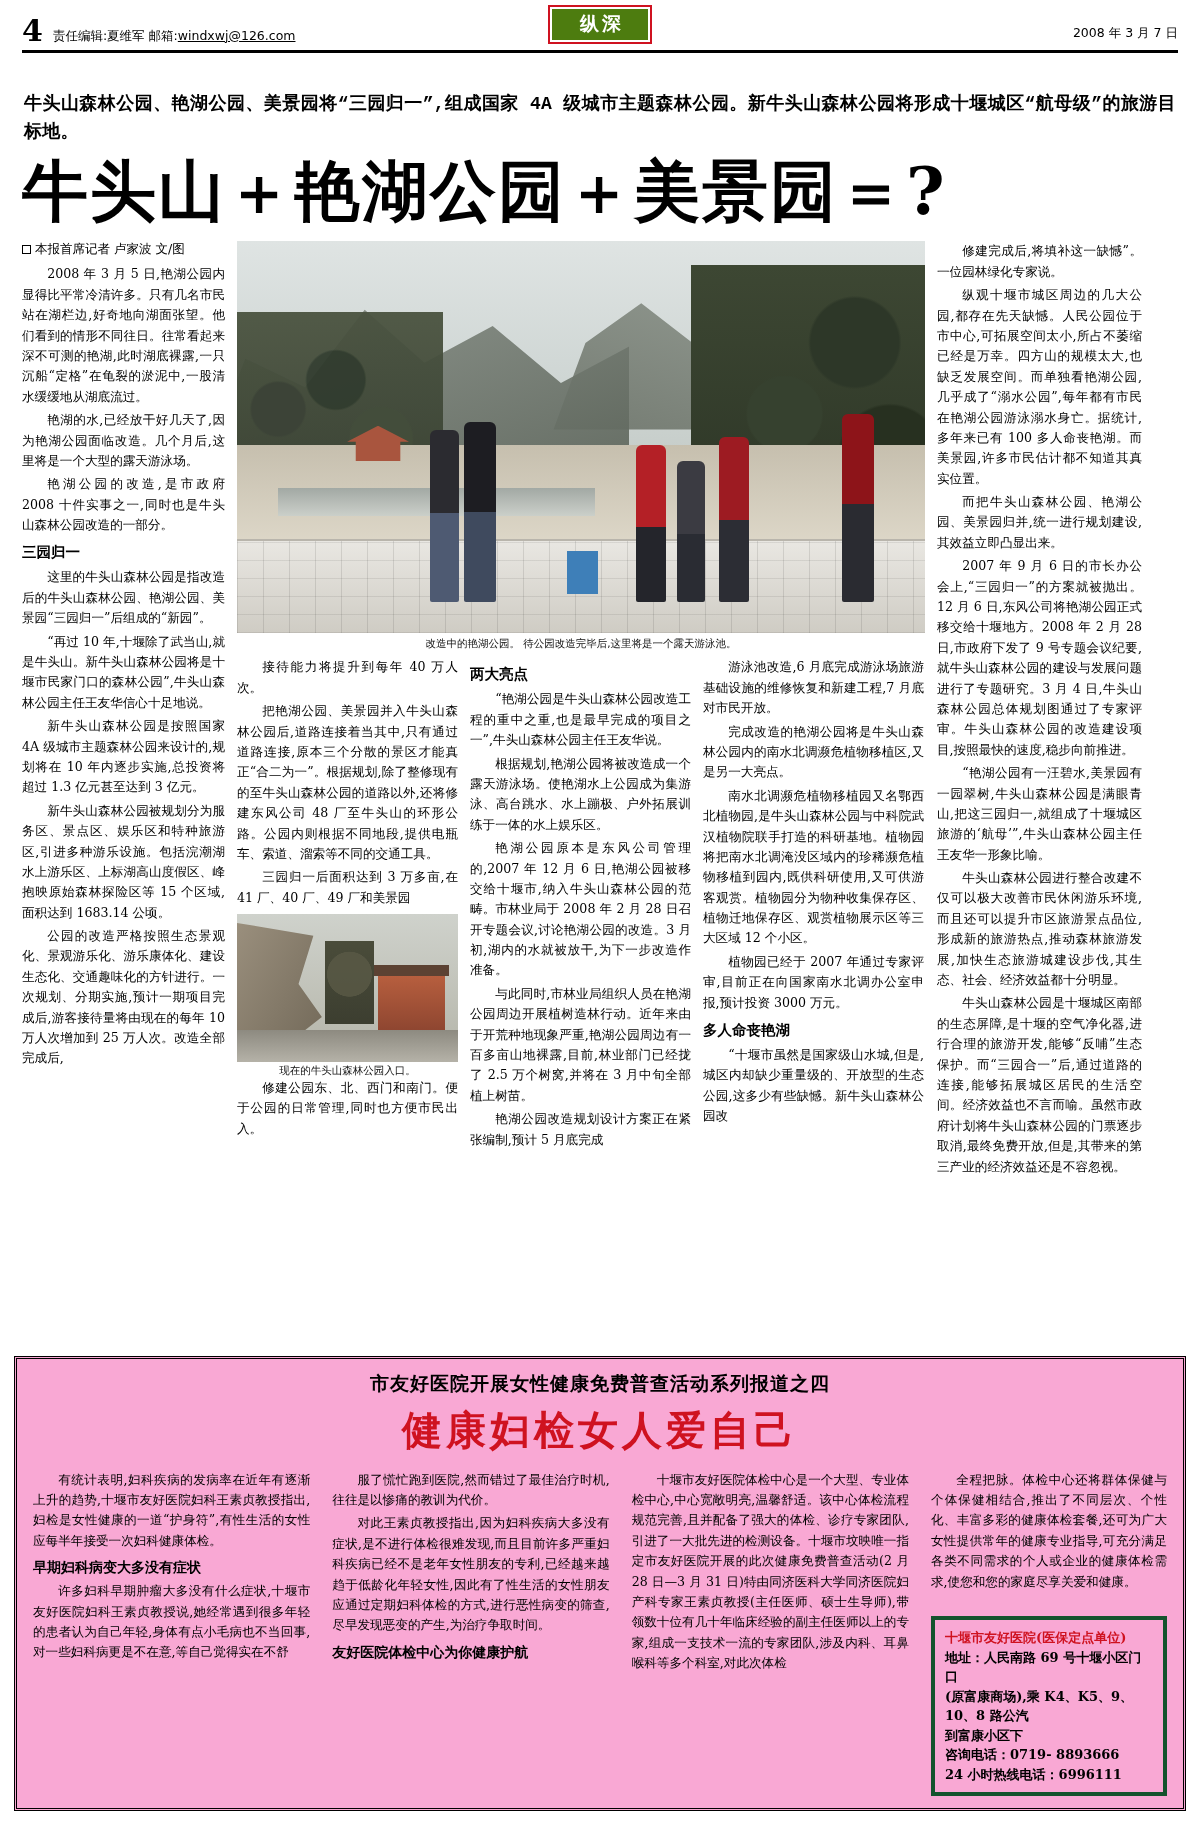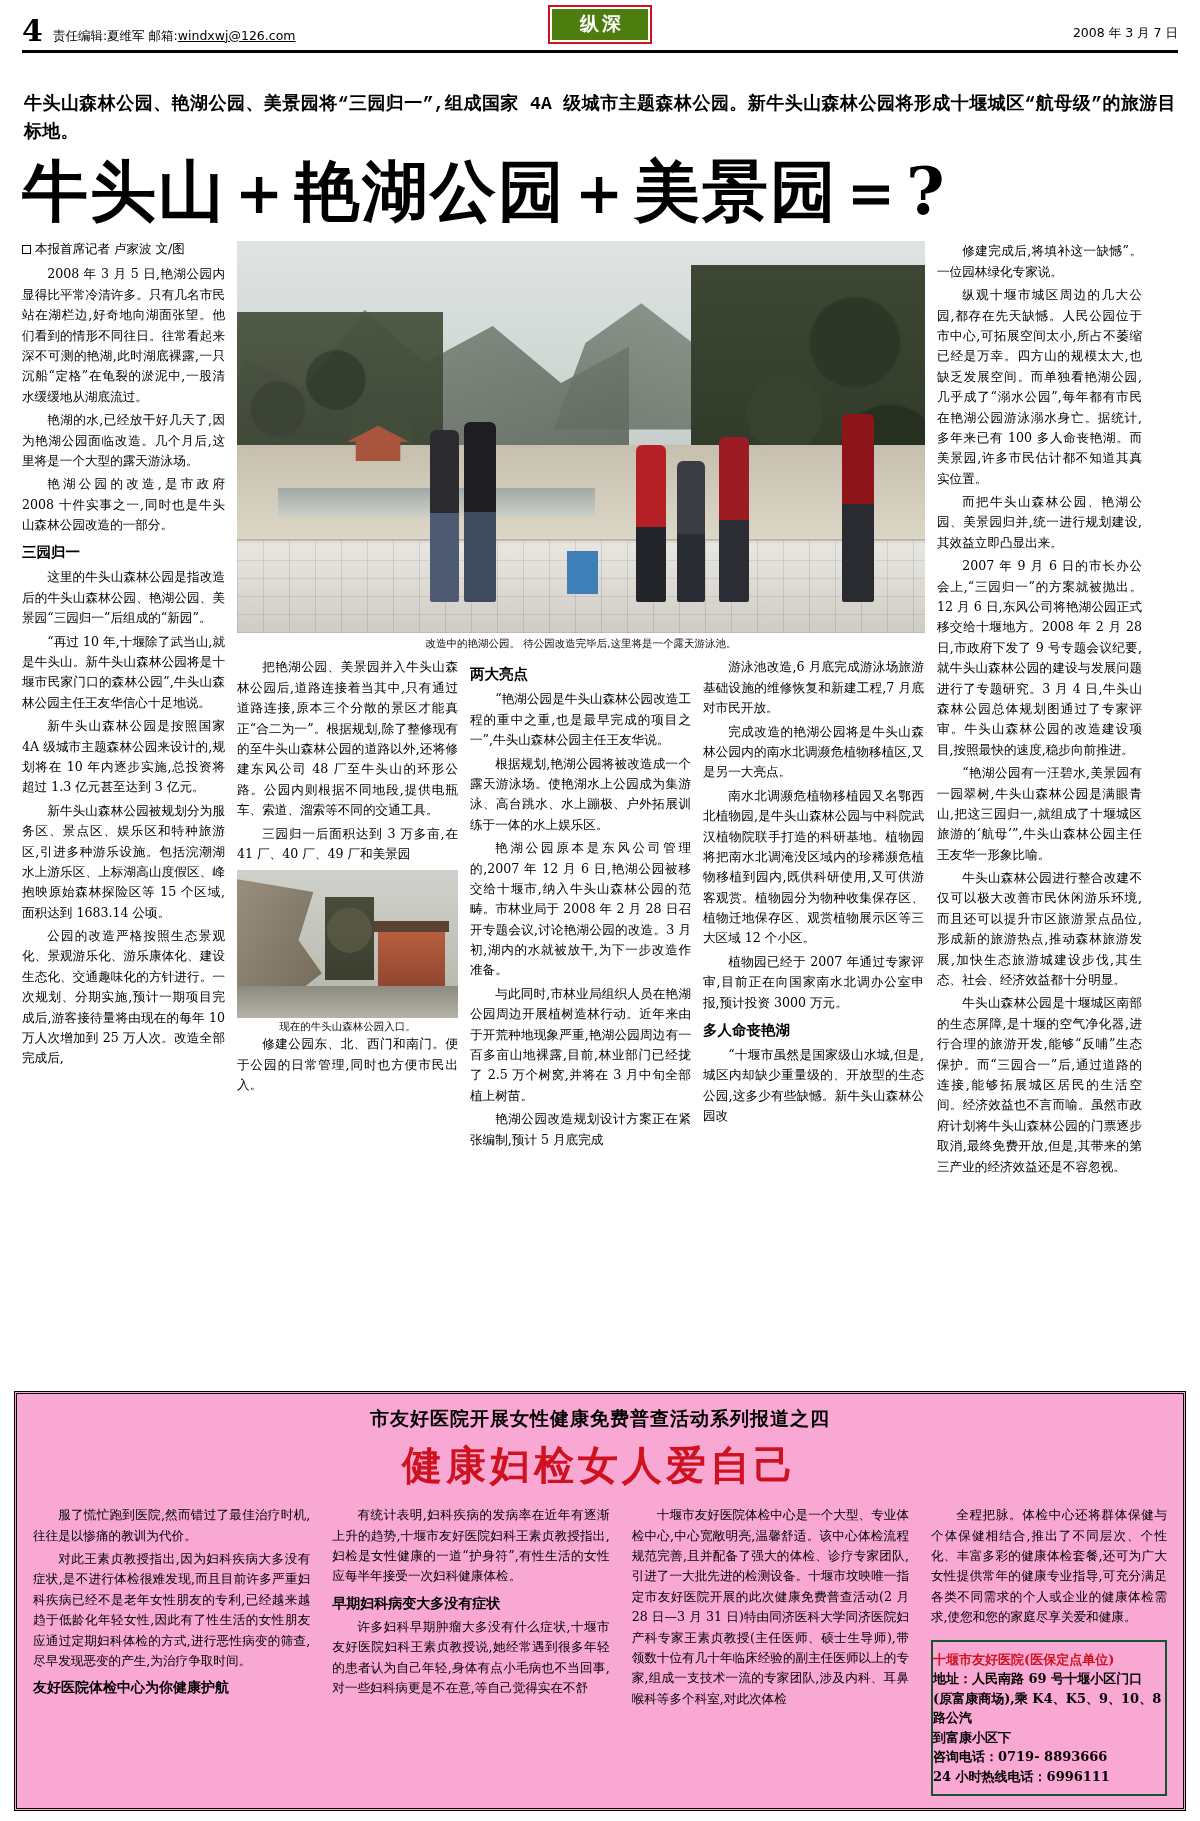--- a/index.html
+++ b/index.html
@@ -148,21 +148,21 @@
     font-family:"DejaVu Serif","Liberation Serif",serif; margin:2px 0 6px;
   }
   .ad-title {
     text-align:center; color:#cf1220; font-size:40px; font-weight:bold;
     letter-spacing:4px; margin:2px 0 12px;
     font-family:"DejaVu Serif","Liberation Serif",serif;
   }
   .ad-cols { display:flex; gap:22px; }
   .ad-col { flex:1; }
   .ad-col.last { width:236px; flex:0 0 236px; }
-  .ad-box { border:2px solid #14532d; padding:8px 0; margin-top:12px; }
+  .ad-box { border:4px solid #14532d; padding:8px 10px; margin-top:24px; }
   .ad-box div { font-size:13px; font-weight:bold; line-height:1.5; color:#cf1220;
     font-family:"DejaVu Serif","Liberation Serif",serif; }
   .ad-box .addr { color:#000; }
   .ad-sub { font-size:14px; font-weight:bold; margin:8px 0 4px; text-indent:0;
     font-family:"DejaVu Serif","Liberation Serif",serif; }
 </style>
 </head>
 <body>
 
 <div class="page">
@@ -214,20 +214,21 @@
         <div class="fig f2"></div>
         <div class="fig f3"></div>
         <div class="fig f4"></div>
         <div class="fig f5"></div>
         <div class="fig f6"></div>
       </div>
       <div class="photo-cap">改造中的艳湖公园。 待公园改造完毕后,这里将是一个露天游泳池。</div>
 
       <div style="display:flex; gap:12px; margin-top:6px;">
         <div style="width:221px;">
+          <p class="txt">接待能力将提升到每年 40 万人次。</p>
           <p class="txt">把艳湖公园、美景园并入牛头山森林公园后,道路连接着当其中,只有通过道路连接,原本三个分散的景区才能真正“合二为一”。根据规划,除了整修现有的至牛头山森林公园的道路以外,还将修建东风公司 48 厂至牛头山的环形公路。公园内则根据不同地段,提供电瓶车、索道、溜索等不同的交通工具。</p>
           <p class="txt">三园归一后面积达到 3 万多亩,在 41 厂、40 厂、49 厂和美景园</p>
           <div class="photo-small">
             <div class="s-sky"></div>
             <div class="s-cliff"></div>
             <div class="s-tree"></div>
             <div class="s-house"></div>
             <div class="s-road"></div>
           </div>
           <div class="photo-cap">现在的牛头山森林公园入口。</div>
@@ -263,28 +264,28 @@
       <p class="txt">牛头山森林公园进行整合改建不仅可以极大改善市民休闲游乐环境,而且还可以提升市区旅游景点品位,形成新的旅游热点,推动森林旅游发展,加快生态旅游城建设步伐,其生态、社会、经济效益都十分明显。</p>
       <p class="txt">牛头山森林公园是十堰城区南部的生态屏障,是十堰的空气净化器,进行合理的旅游开发,能够“反哺”生态保护。而“三园合一”后,通过道路的连接,能够拓展城区居民的生活空间。经济效益也不言而喻。虽然市政府计划将牛头山森林公园的门票逐步取消,最终免费开放,但是,其带来的第三产业的经济效益还是不容忽视。</p>
     </div>
   </div>
 
   <div class="ad">
     <div class="ad-kicker">市友好医院开展女性健康免费普查活动系列报道之四</div>
     <div class="ad-title">健康妇检女人爱自己</div>
     <div class="ad-cols">
       <div class="ad-col">
+        <p class="txt">有统计表明,妇科疾病的发病率在近年有逐渐上升的趋势,十堰市友好医院妇科王素贞教授指出,妇检是女性健康的一道“护身符”,有性生活的女性应每半年接受一次妇科健康体检。</p>
+        <div class="ad-sub">早期妇科病变大多没有症状</div>
+        <p class="txt">许多妇科早期肿瘤大多没有什么症状,十堰市友好医院妇科王素贞教授说,她经常遇到很多年轻的患者认为自己年轻,身体有点小毛病也不当回事,对一些妇科病更是不在意,等自己觉得实在不舒</p>
+      </div>
+      <div class="ad-col">
         <p class="txt">服了慌忙跑到医院,然而错过了最佳治疗时机,往往是以惨痛的教训为代价。</p>
         <p class="txt">对此王素贞教授指出,因为妇科疾病大多没有症状,是不进行体检很难发现,而且目前许多严重妇科疾病已经不是老年女性朋友的专利,已经越来越趋于低龄化年轻女性,因此有了性生活的女性朋友应通过定期妇科体检的方式,进行恶性病变的筛查,尽早发现恶变的产生,为治疗争取时间。</p>
         <div class="ad-sub">友好医院体检中心为你健康护航</div>
-      </div>
-      <div class="ad-col">
-        <p class="txt">有统计表明,妇科疾病的发病率在近年有逐渐上升的趋势,十堰市友好医院妇科王素贞教授指出,妇检是女性健康的一道“护身符”,有性生活的女性应每半年接受一次妇科健康体检。</p>
-        <div class="ad-sub">早期妇科病变大多没有症状</div>
-        <p class="txt">许多妇科早期肿瘤大多没有什么症状,十堰市友好医院妇科王素贞教授说,她经常遇到很多年轻的患者认为自己年轻,身体有点小毛病也不当回事,对一些妇科病更是不在意,等自己觉得实在不舒</p>
       </div>
       <div class="ad-col">
         <p class="txt">十堰市友好医院体检中心是一个大型、专业体检中心,中心宽敞明亮,温馨舒适。该中心体检流程规范完善,且并配备了强大的体检、诊疗专家团队,引进了一大批先进的检测设备。十堰市坟映唯一指定市友好医院开展的此次健康免费普查活动(2 月 28 日—3 月 31 日)特由同济医科大学同济医院妇产科专家王素贞教授(主任医师、硕士生导师),带领数十位有几十年临床经验的副主任医师以上的专家,组成一支技术一流的专家团队,涉及内科、耳鼻喉科等多个科室,对此次体检</p>
       </div>
       <div class="ad-col last">
         <p class="txt">全程把脉。体检中心还将群体保健与个体保健相结合,推出了不同层次、个性化、丰富多彩的健康体检套餐,还可为广大女性提供常年的健康专业指导,可充分满足各类不同需求的个人或企业的健康体检需求,使您和您的家庭尽享关爱和健康。</p>
         <div class="ad-box">
           <div>十堰市友好医院(医保定点单位)</div>
           <div class="addr">地址：人民南路 69 号十堰小区门口</div>
           <div class="addr">(原富康商场),乘 K4、K5、9、10、8 路公汽</div>

